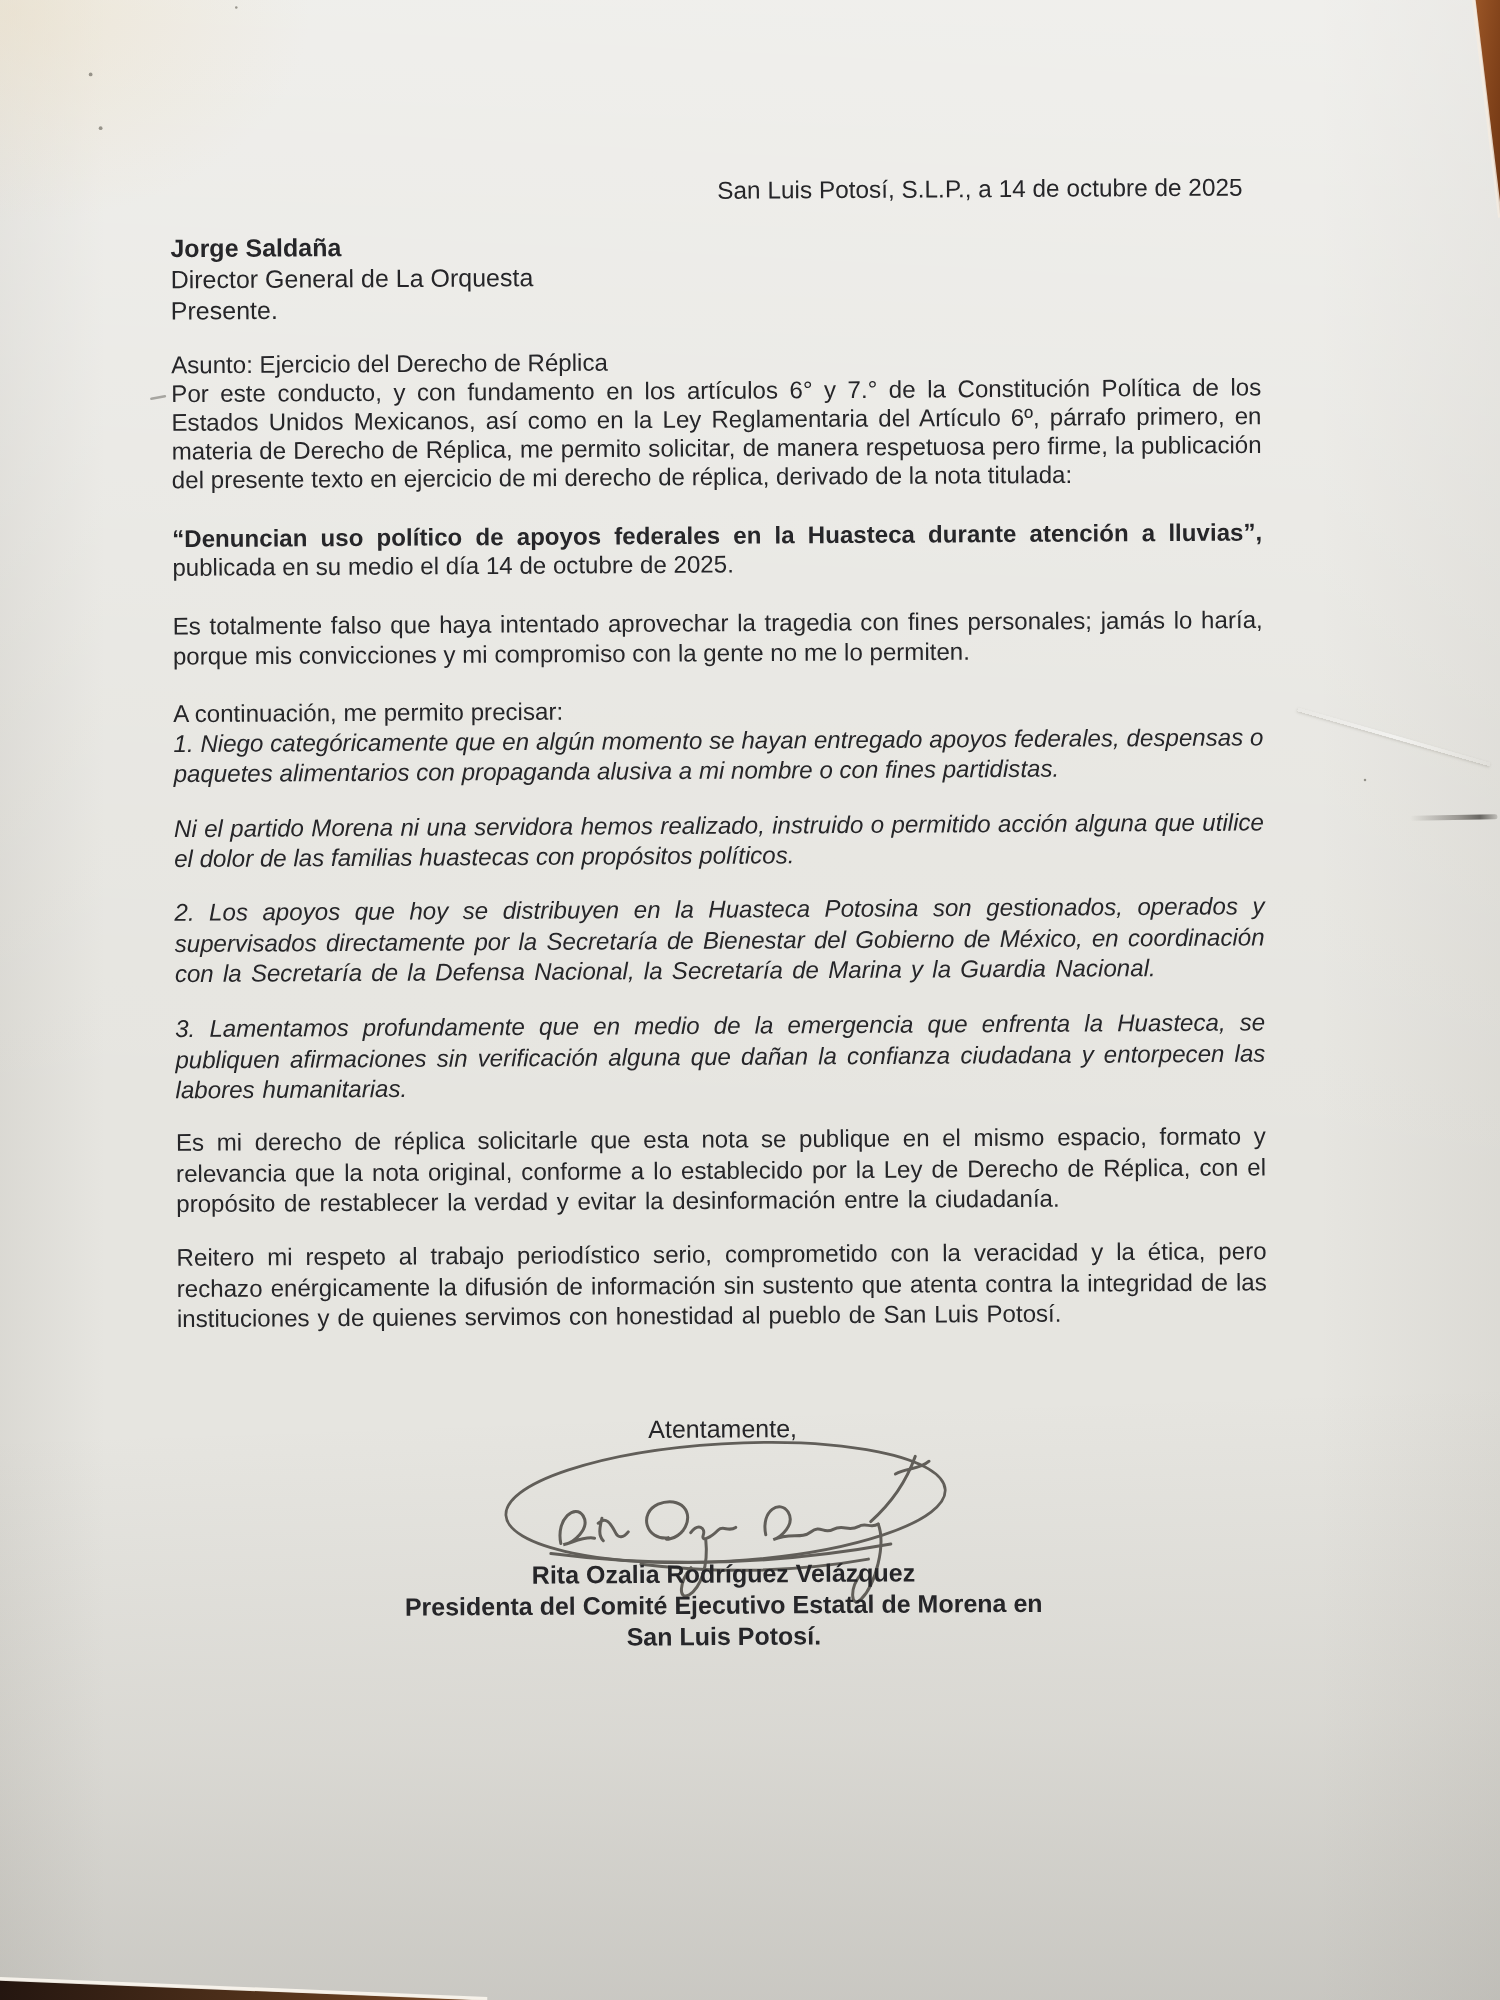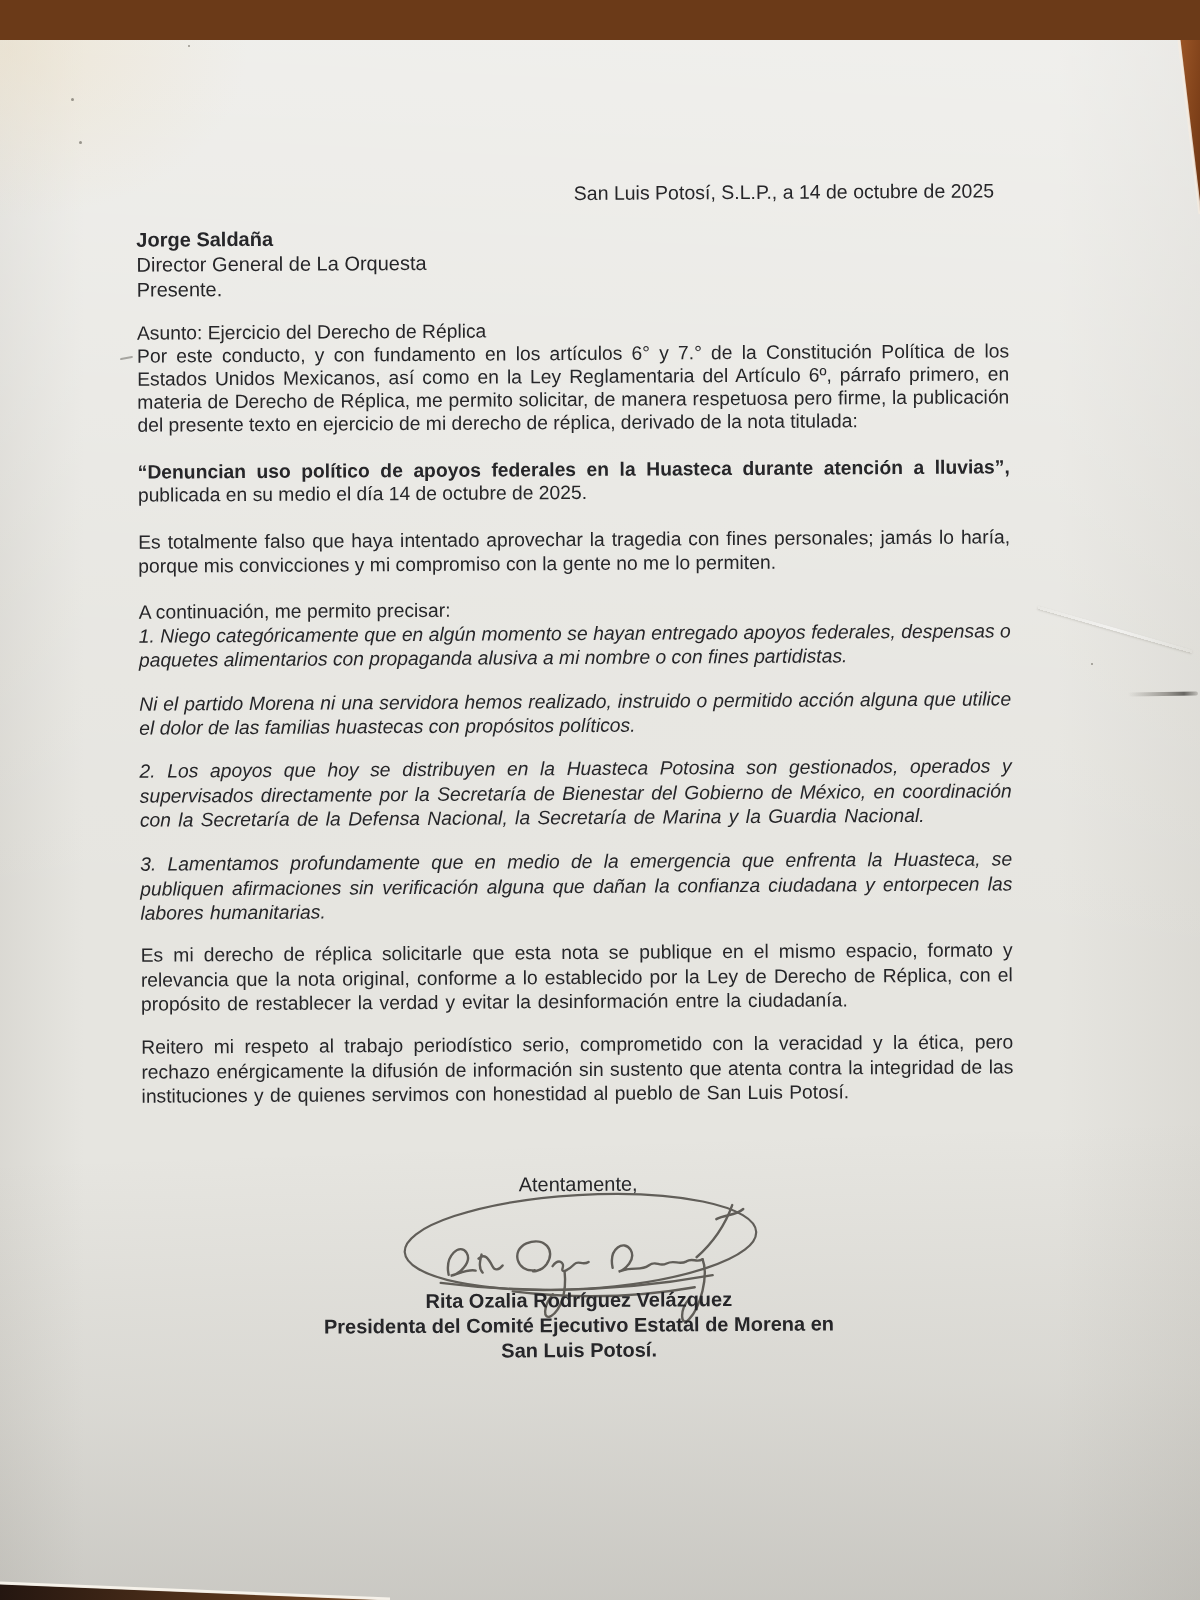--- a/index.html
+++ b/index.html
@@ -2,21 +2,21 @@
 <html><head>
 <meta charset="utf-8">
 <style>
   * { margin: 0; padding: 0; box-sizing: border-box; }
   html, body { width: 1200px; height: 1600px; overflow: hidden; }
   body {
     font-family: "Liberation Sans", sans-serif;
     background: #6b3a18;
     position: relative;
   }
-  .page { position: absolute; inset: 0; margin-top: 40px; }
+  .page { position: absolute; inset: 0; }
 
   
   .paper {
     position: absolute; inset: 0;
     background-color: #e6e5e0;
     background-image:
       radial-gradient(ellipse 340px 240px at 10px 10px, rgba(236,221,191,0.45), rgba(236,221,191,0) 70%),
       linear-gradient(183deg, rgba(255,255,255,0.40) 0%, rgba(255,255,255,0.10) 38%, rgba(255,255,255,0) 58%),
       linear-gradient(178deg, rgba(0,0,0,0) 70%, rgba(104,100,92,0.10) 86%, rgba(92,89,82,0.22) 100%),
       linear-gradient(90deg, rgba(148,143,133,0.14) 0%, rgba(148,143,133,0) 7%, rgba(148,143,133,0) 88%, rgba(148,143,133,0.12) 100%);

